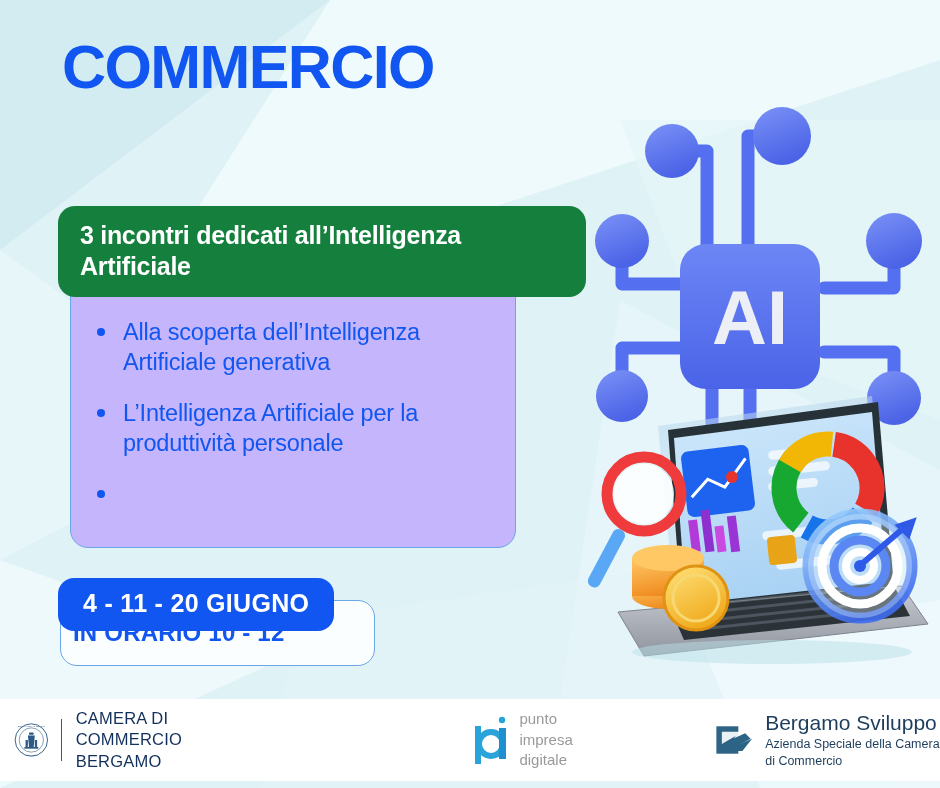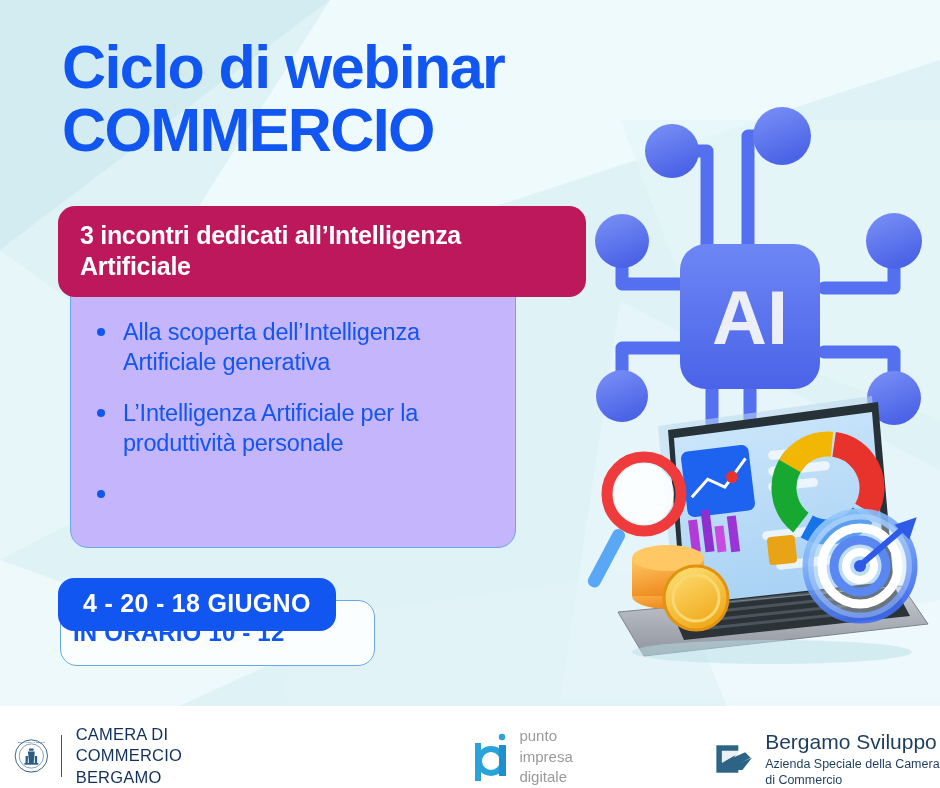--- a/index.html
+++ b/index.html
@@ -30,21 +30,21 @@
     letter-spacing:-1.6px;
     color:#1156f0;
   }
   .headline .l1 { display:block; }
   .headline .l2 { display:block; }
 
   
   .subtitle-banner {
     position:absolute; left:58px; top:206px;
     width:528px;
-    background:#be185d;
+    background:#15803d;
     border-radius:17px;
     padding:14px 20px 16px 22px;
     color:#ffffff;
     font-size:25px;
     font-weight:bold;
     line-height:1.22;
     letter-spacing:-0.3px;
     z-index:4;
   }
 
@@ -106,24 +106,24 @@
   
   .illustration {
     position:absolute; right:-4px; top:96px;
     width:372px; height:570px;
     z-index:1;
   }
   .illustration svg { display:block; width:100%; height:100%; }
 
   
   .footer {
-    position:absolute; left:0; bottom:0;
+    position:absolute; left:0; bottom:7px;
     width:940px; height:82px;
     background:#ffffff;
-    display:flex; align-items:flex-end;
+    display:flex; align-items:center;
     z-index:6;
   }
   .logo-block { display:flex; align-items:center; }
   .logo-ccb { margin-left:14px; }
   .logo-ccb .seal { width:52px; height:52px; }
   .logo-ccb .divider {
     width:1.5px; height:42px;
     background:#2b5a85;
     margin:0 14px 0 12px;
   }
@@ -293,21 +293,20 @@
         <circle r="38" fill="none" stroke="#ffffff" stroke-width="9"></circle>
         <circle r="26" fill="none" stroke="#5b87f2" stroke-width="9"></circle>
         <circle r="14" fill="none" stroke="#ffffff" stroke-width="8"></circle>
         <circle r="6" fill="#2f5ae8"></circle>
         <path d="M4 -4 L46 -40 M40 -40 L52 -44 L48 -32 Z" stroke="#2f5ae8" stroke-width="6" fill="#2f5ae8" stroke-linecap="round"></path>
       </g>
     </svg>
   </div>
 
   <h1 class="headline">
-    <span class="l1">Ciclo di webinar</span>
     <span class="l2">COMMERCIO</span>
   </h1>
 
   <div class="subtitle-banner">3 incontri dedicati all’Intelligenza Artificiale</div>
 
   <div class="bullet-card">
     <ul class="bullet-list">
       <li class="bullet-item">
         <span class="dot"></span>
         <span>Alla scoperta dell’Intelligenza Artificiale generativa</span>
@@ -316,21 +315,21 @@
         <span class="dot"></span>
         <span>L’Intelligenza Artificiale per la produttività personale</span>
       </li>
       <li class="bullet-item">
         <span class="dot"></span>
       </li>
     </ul>
   </div>
 
   <div class="time-card">IN ORARIO 10 - 12</div>
-  <div class="date-badge">4 - 20 - 18 GIUGNO</div>
+  <div class="date-badge">4 - 11 - 20 GIUGNO</div>
 
   <div class="footer">
 
     <div class="logo-block logo-ccb">
       <svg class="seal" viewBox="0 0 60 60">
         <circle cx="30" cy="30" r="28" fill="none" stroke="#2b5a85" stroke-width="1.6"></circle>
         <circle cx="30" cy="30" r="21" fill="none" stroke="#2b5a85" stroke-width="1"></circle>
         <g fill="#2b5a85">
           <rect x="26" y="17" width="8" height="4" rx="1"></rect>
           <path d="M24 22 L36 22 L34 42 L26 42 Z"></path>

